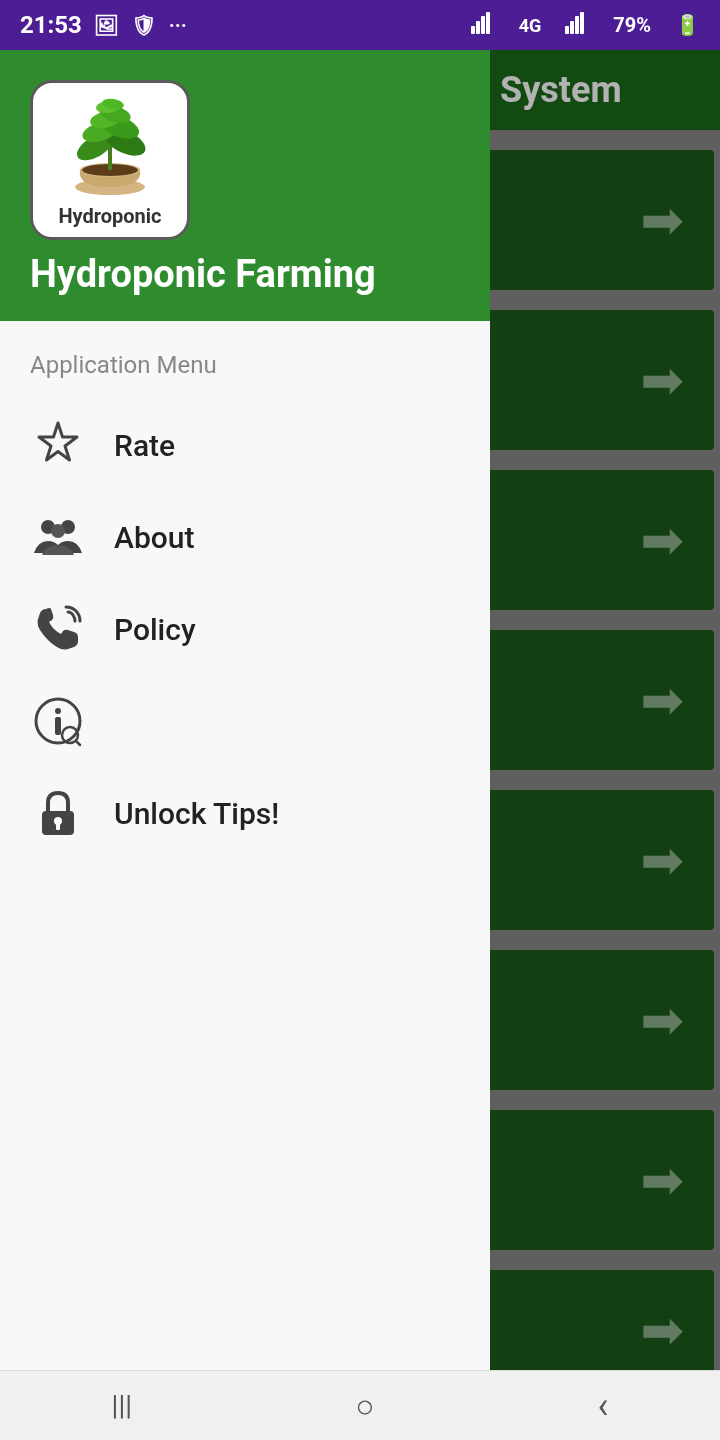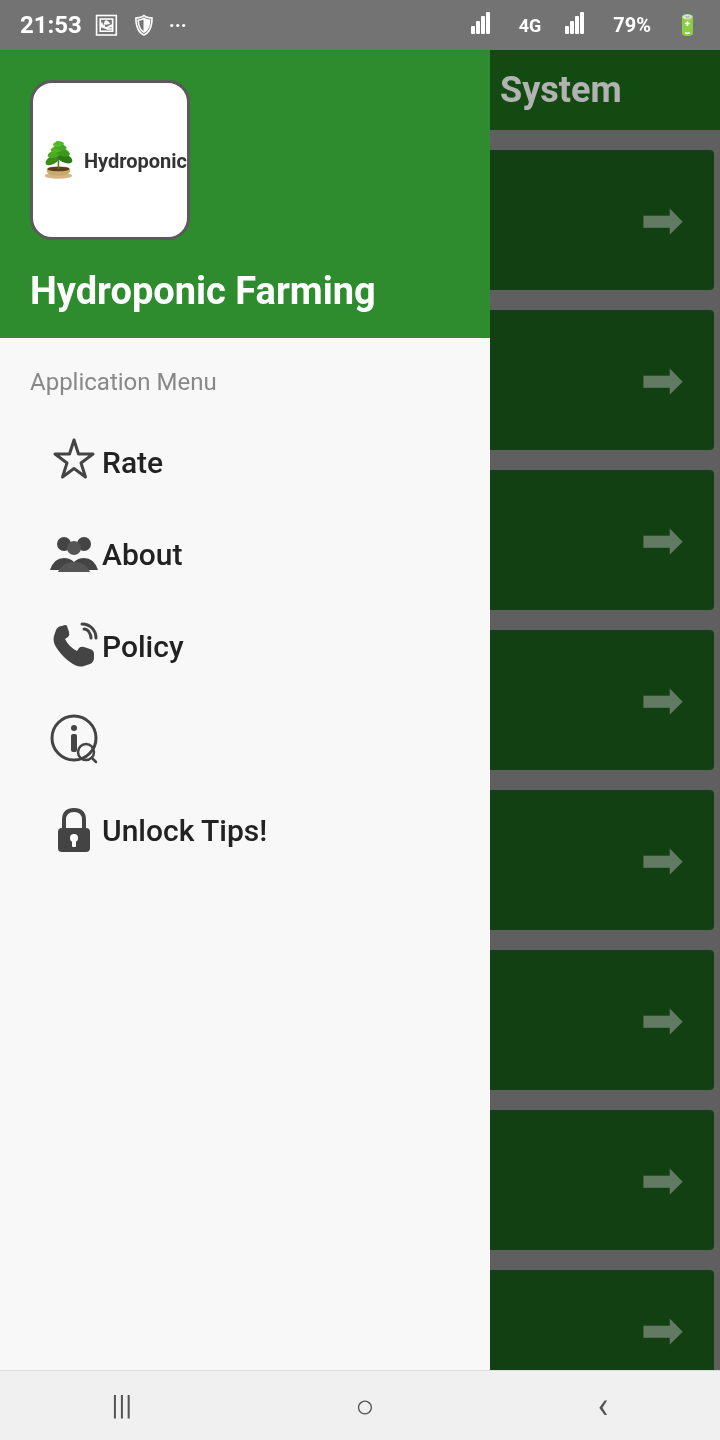--- a/index.html
+++ b/index.html
@@ -10,21 +10,21 @@
       font-family: 'Roboto', Arial, sans-serif;
       background: #f0f0f0;
       overflow: hidden;
       position: relative;
     }
 
     
     .status-bar {
       width: 720px;
       height: 50px;
-      background: #737373;
+      background: #4c1d95;
       display: flex;
       align-items: center;
       justify-content: space-between;
       padding: 0 20px;
       color: white;
       font-size: 22px;
       font-weight: bold;
       position: relative;
       z-index: 10;
     }
@@ -123,24 +123,24 @@
       display: flex;
       flex-direction: column;
       align-items: flex-start;
     }
     .app-logo {
       width: 160px;
       height: 160px;
       background: white;
       border-radius: 22px;
       display: flex;
-      flex-direction: row;
+      flex-direction: column;
       align-items: center;
       justify-content: center;
-      margin-bottom: 24px;
+      margin-bottom: 7px;
       overflow: hidden;
       border: 3px solid #5a5a5a;
     }
     .plant-svg {
       width: 130px;
       height: 110px;
     }
     .logo-label {
       font-size: 20px;
       color: #333;
@@ -162,22 +162,23 @@
     }
     .section-label {
       color: #888;
       font-size: 24px;
       padding: 10px 30px 20px 30px;
       font-weight: normal;
     }
     .menu-item {
       display: flex;
       align-items: center;
-      padding: 18px 46px;
+      padding: 18px 30px;
       cursor: pointer;
+      gap: 28px;
     }
     .menu-icon {
       width: 56px;
       height: 56px;
       display: flex;
       align-items: center;
       justify-content: center;
       flex-shrink: 0;
     }
     .menu-icon svg {

